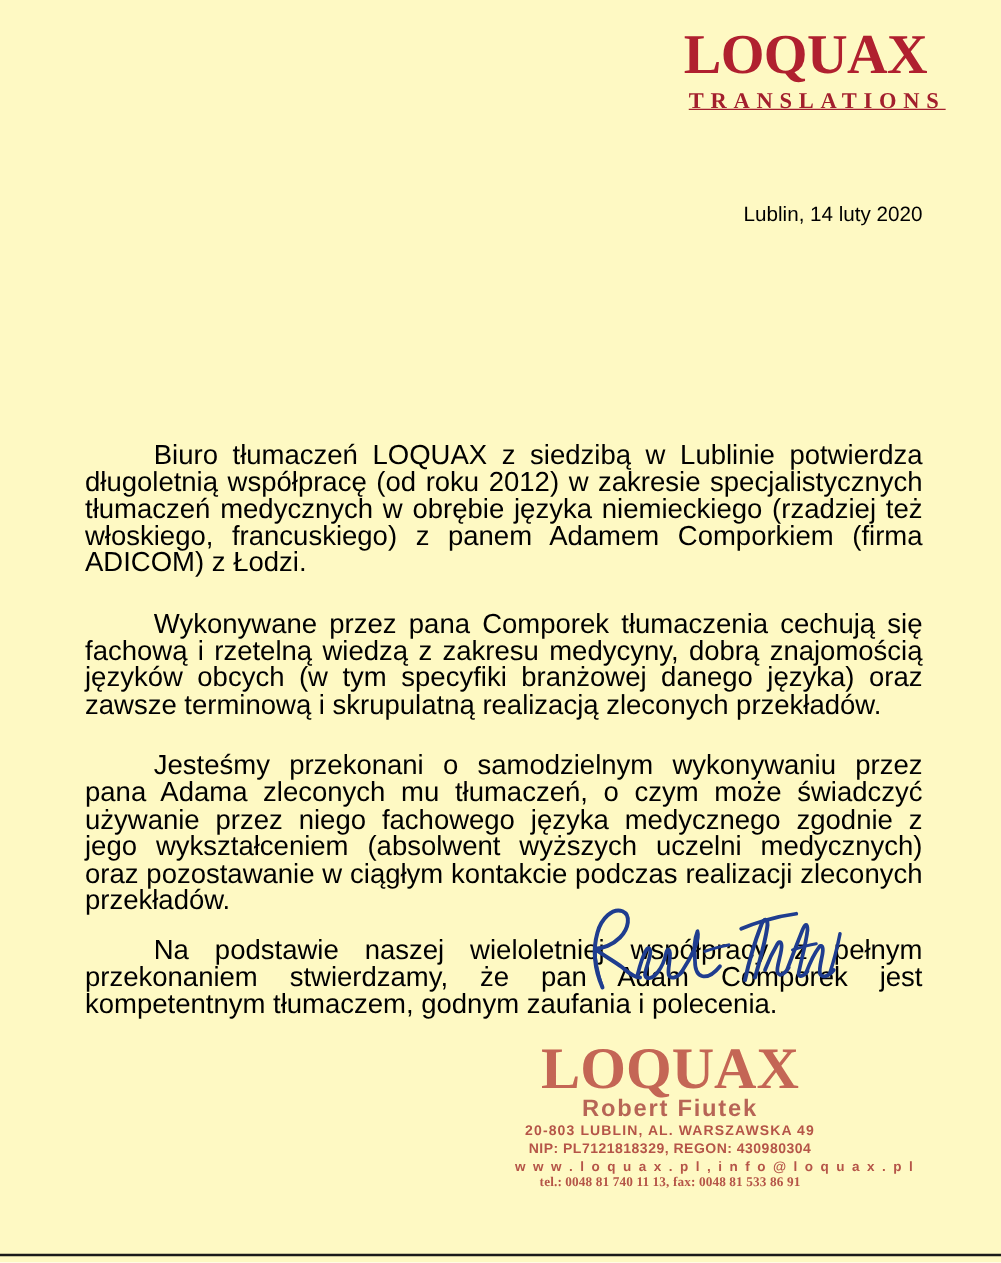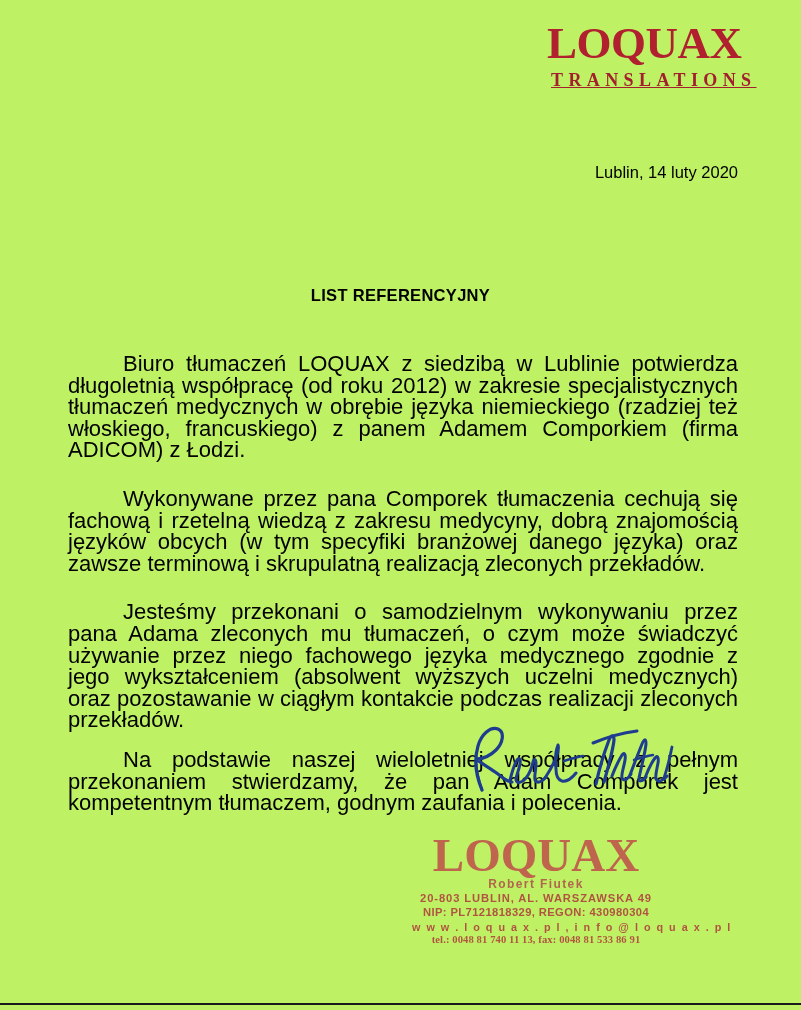--- a/index.html
+++ b/index.html
@@ -9,21 +9,21 @@
     background: #ffffff;
   }
   body {
     font-family: "Liberation Sans", sans-serif;
     color: #000000;
   }
   .page {
     position: relative;
     width: 801px;
     height: 1010px;
-    background: #bef264;
+    background: #fef9c3;
     overflow: hidden;
     box-sizing: border-box;
   }
 
   
   .letterhead {
     position: absolute;
     top: 22px;
     right: 62px;
     width: 192px;
@@ -123,21 +123,21 @@
     letter-spacing: 0px;
     color: #c05a4c;
     line-height: 0.92;
     white-space: nowrap;
     opacity: 0.92;
   }
   .stamp-name {
     margin-top: 1px;
     font-family: "Liberation Sans", sans-serif;
     font-weight: bold;
-    font-size: 12px;
+    font-size: 19px;
     letter-spacing: 1.4px;
     color: #b0564b;
     white-space: nowrap;
     opacity: 0.9;
     text-align: center;
   }
   .stamp-line {
     font-family: "Liberation Sans", sans-serif;
     font-weight: bold;
     font-size: 11.2px;
@@ -166,21 +166,20 @@
 
 <div class="page">
 
   <div class="letterhead">
     <div class="logo-word">LOQUAX</div>
     <div class="logo-sub">TRANSLATIONS</div>
   </div>
 
   <div class="date-line">Lublin, 14 luty 2020</div>
 
-  <div class="doc-title">LIST REFERENCYJNY</div>
 
   <div class="body-text">
     <p>Biuro tłumaczeń LOQUAX z siedzibą w Lublinie potwierdza długoletnią współpracę (od roku 2012) w zakresie specjalistycznych tłumaczeń medycznych w obrębie języka niemieckiego (rzadziej też włoskiego, francuskiego) z panem Adamem Comporkiem (firma ADICOM) z Łodzi.</p>
     <p class="spaced">Wykonywane przez pana Comporek tłumaczenia cechują się fachową i rzetelną wiedzą z zakresu medycyny, dobrą znajomością języków obcych (w tym specyfiki branżowej danego języka) oraz zawsze terminową i skrupulatną realizacją zleconych przekładów.</p>
     <p class="spaced">Jesteśmy przekonani o samodzielnym wykonywaniu przez pana Adama zleconych mu tłumaczeń, o czym może świadczyć używanie przez niego fachowego języka medycznego zgodnie z jego wykształceniem (absolwent wyższych uczelni medycznych) oraz pozostawanie w ciągłym kontakcie podczas realizacji zleconych przekładów.</p>
     <p class="spaced" style="margin-top:18px">Na podstawie naszej wieloletniej współpracy z pełnym przekonaniem stwierdzamy, że pan Adam Comporek  jest kompetentnym tłumaczem, godnym zaufania i polecenia.</p>
   </div>
 
   <div class="signature">
     <svg viewBox="0 0 230 95" xmlns="http://www.w3.org/2000/svg" aria-hidden="true">

